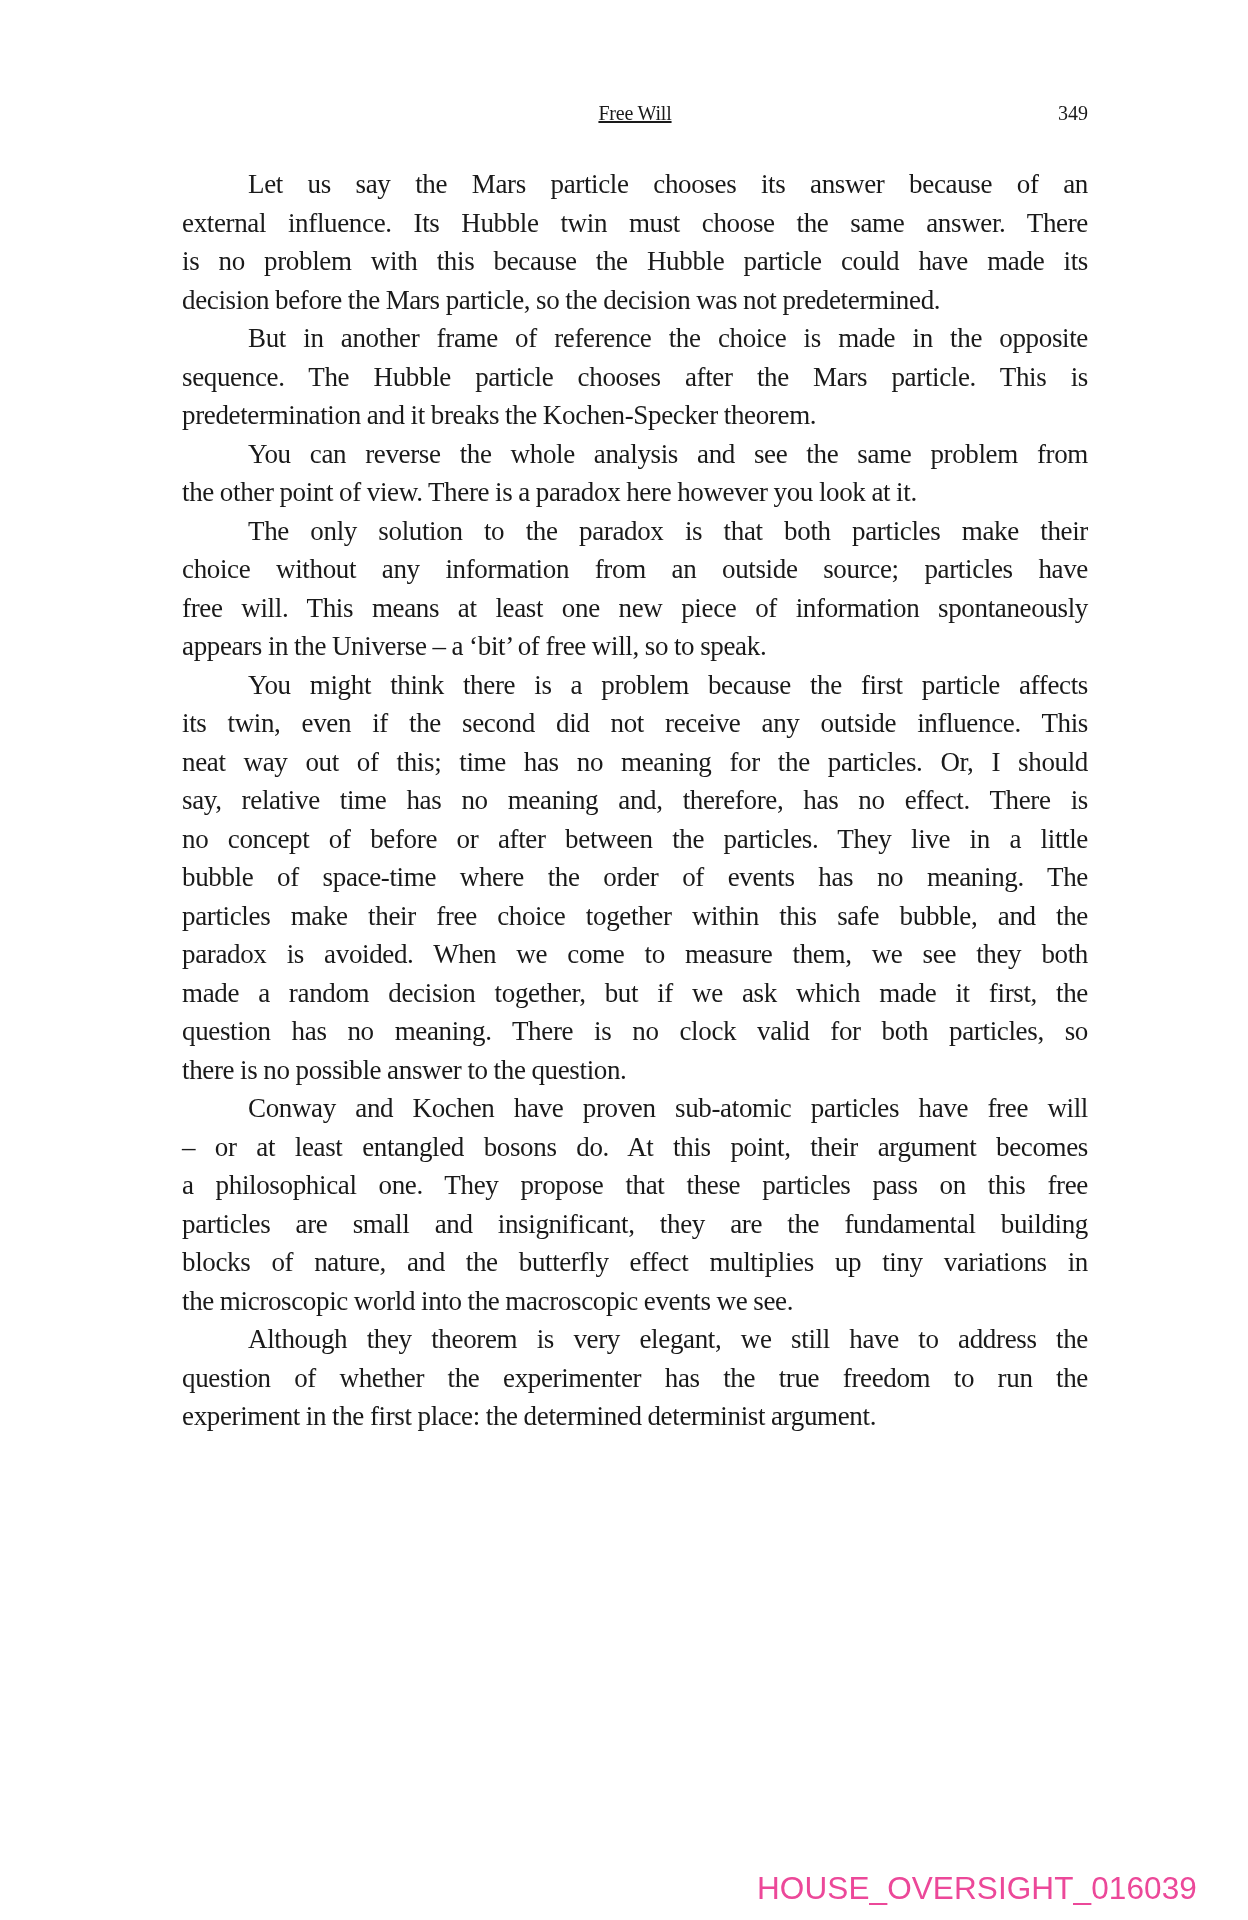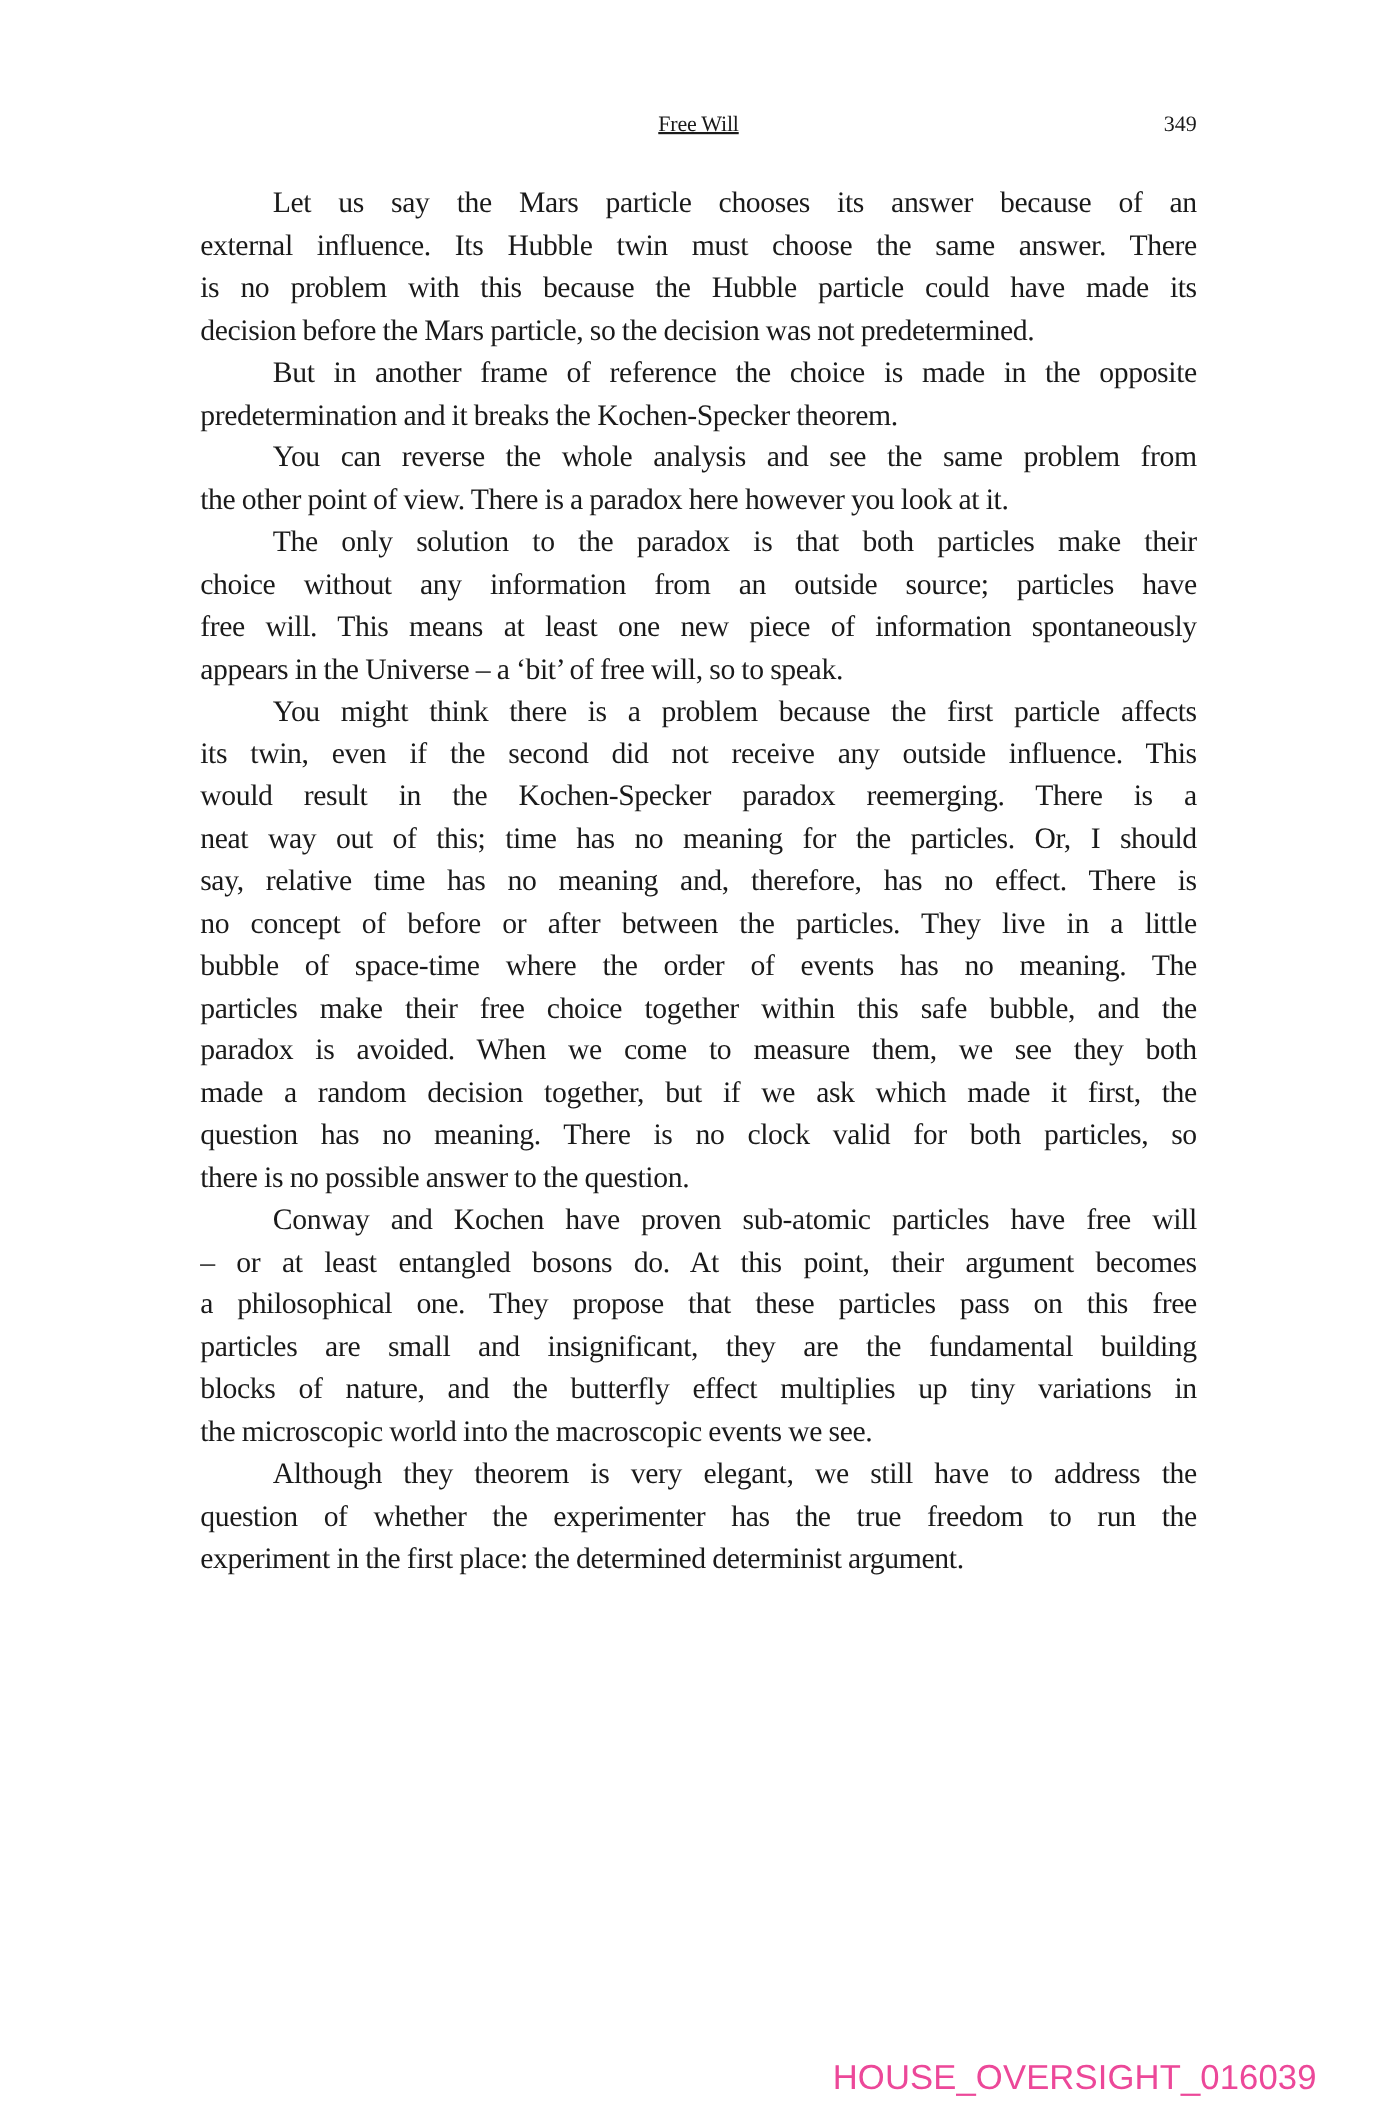--- a/index.html
+++ b/index.html
@@ -80,36 +80,36 @@
 
 <main class="body-text">
   <div class="para">
       <span class="line indent">Let us say the Mars particle chooses its answer because of an</span>
       <span class="line">external influence. Its Hubble twin must choose the same answer. There</span>
       <span class="line">is no problem with this because the Hubble particle could have made its</span>
       <span class="line last">decision before the Mars particle, so the decision was not predetermined.</span>
     </div>
   <div class="para">
       <span class="line indent">But in another frame of reference the choice is made in the opposite</span>
+      <span class="line">sequence. The Hubble particle chooses after the Mars particle. This is</span>
       <span class="line last">predetermination and it breaks the Kochen-Specker theorem.</span>
     </div>
   <div class="para">
       <span class="line indent">You can reverse the whole analysis and see the same problem from</span>
       <span class="line last">the other point of view. There is a paradox here however you look at it.</span>
     </div>
   <div class="para">
       <span class="line indent">The only solution to the paradox is that both particles make their</span>
       <span class="line">choice without any information from an outside source; particles have</span>
       <span class="line">free will. This means at least one new piece of information spontaneously</span>
       <span class="line last">appears in the Universe – a ‘bit’ of free will, so to speak.</span>
     </div>
   <div class="para">
       <span class="line indent">You might think there is a problem because the first particle affects</span>
       <span class="line">its twin, even if the second did not receive any outside influence. This</span>
-      <span class="line">would result in the Kochen-Specker paradox reemerging. There is a</span>
       <span class="line">neat way out of this; time has no meaning for the particles. Or, I should</span>
       <span class="line">say, relative time has no meaning and, therefore, has no effect. There is</span>
       <span class="line">no concept of before or after between the particles. They live in a little</span>
       <span class="line">bubble of space-time where the order of events has no meaning. The</span>
       <span class="line">particles make their free choice together within this safe bubble, and the</span>
       <span class="line">paradox is avoided. When we come to measure them, we see they both</span>
       <span class="line">made a random decision together, but if we ask which made it first, the</span>
       <span class="line">question has no meaning. There is no clock valid for both particles, so</span>
       <span class="line last">there is no possible answer to the question.</span>
     </div>

